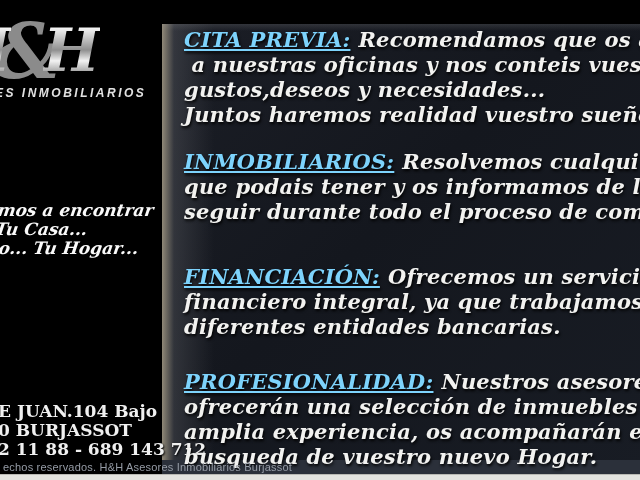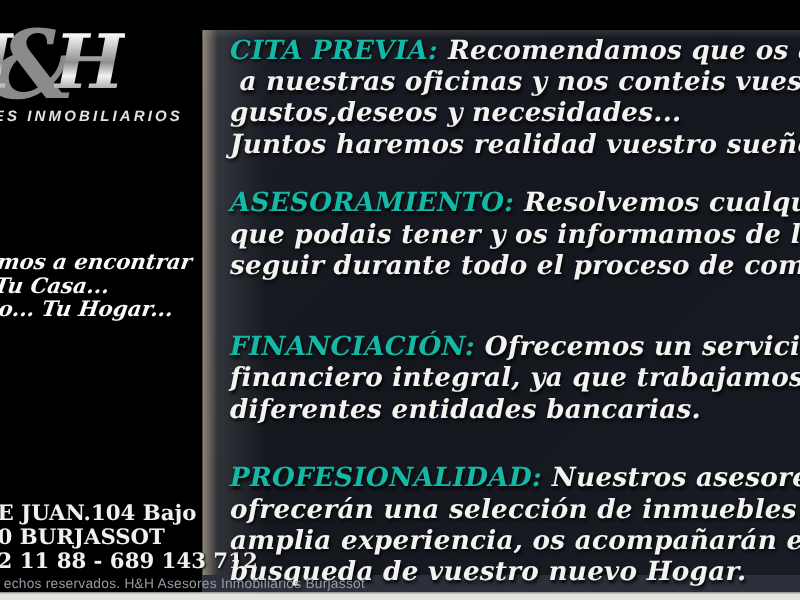--- a/index.html
+++ b/index.html
@@ -17,21 +17,21 @@
       linear-gradient(135deg,#1b1e26 0%,#14171e 45%,#181c24 100%);
   }
   .panel-bottom{position:absolute;left:0;bottom:0;width:100%;height:14px;background:#2b303a;}
 
   
   .sec{position:absolute;left:184px;}
   .sec .line{
     font-style:italic;font-weight:bold;font-size:21px;line-height:25px;
     color:#f2f2f0;text-shadow:1px 2px 3px #000;letter-spacing:.2px;white-space:pre;
   }
-  .sec .heading{color:#14b8a6;margin-right:8px;}
+  .sec .heading{color:#7dd3fc;margin-right:8px;text-decoration:underline;}
   .sec1{top:27px}.sec2{top:149px}.sec3{top:264px}.sec4{top:369px}
 
   
   .logo{position:absolute;left:-46px;top:20px;white-space:nowrap;display:flex;align-items:flex-start;}
   .logo .h{
     font-style:italic;font-weight:bold;font-size:60px;line-height:1;
     background:linear-gradient(to bottom,#ffffff 10%,#8f8f8f 50%,#f2f2f2 68%,#6d6d6d 100%);
     -webkit-background-clip:text;background-clip:text;color:transparent;
     position:relative;z-index:1;
   }
@@ -94,21 +94,21 @@
 </div>
 
 <div class="sec sec1">
   <div class="line"><span class="heading">CITA PREVIA:</span><span>Recomendamos que os ace</span></div>
   <div class="line"> a nuestras oficinas y nos conteis vuestros</div>
   <div class="line">gustos,deseos y necesidades...</div>
   <div class="line">Juntos haremos realidad vuestro sueño.</div>
 </div>
 
 <div class="sec sec2">
-  <div class="line"><span class="heading">ASESORAMIENTO:</span><span>Resolvemos cualqui</span></div>
+  <div class="line"><span class="heading">INMOBILIARIOS:</span><span>Resolvemos cualqui</span></div>
   <div class="line">que podais tener y os informamos de los p</div>
   <div class="line">seguir durante todo el proceso de compra.</div>
 </div>
 
 <div class="sec sec3">
   <div class="line"><span class="heading">FINANCIACIÓN:</span><span>Ofrecemos un servicio</span></div>
   <div class="line">financiero integral, ya que trabajamos con</div>
   <div class="line">diferentes entidades bancarias.</div>
 </div>
 

